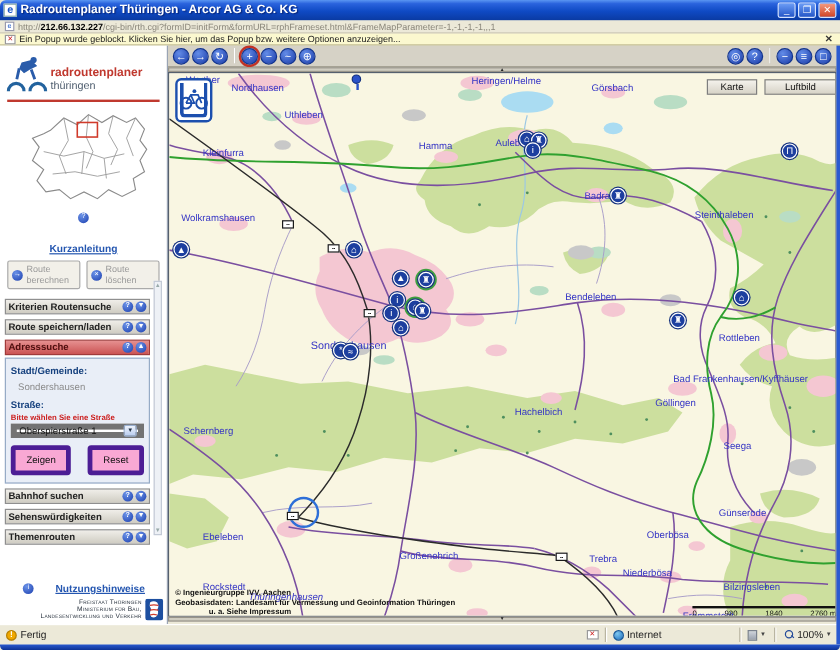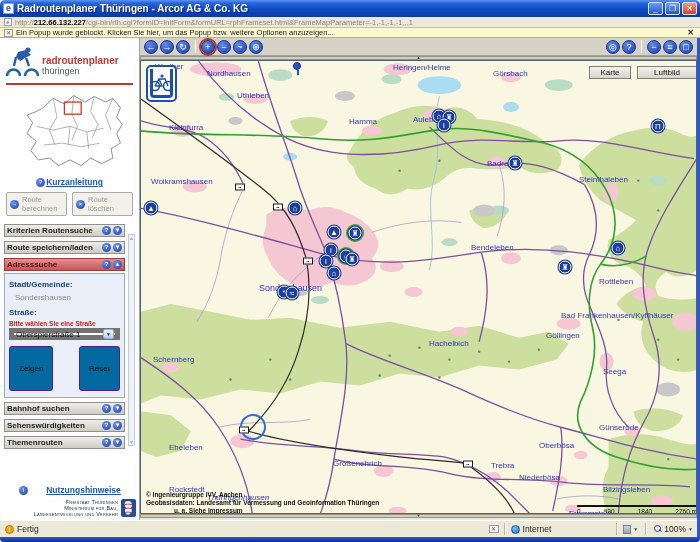--- a/index.html
+++ b/index.html
@@ -37,21 +37,21 @@
   .pop-close { margin-left:auto; font-size:8px; font-weight:bold; color:#333; padding-right:2px; }
 
   
   .sidebar { position:absolute; left:0; top:38px; width:140px; height:482px; background:#fff;
     border-right:1px solid #9aa4b4; }
   .logo-row { display:flex; align-items:center; height:42px; padding:12px 2px 0 4px; }
   .logo-text .l1 { color:#c0392f; font-weight:bold; font-size:10px; }
   .logo-text .l2 { color:#4e5d6e; font-size:9px; }
   .red-rule { border-top:2px solid #c0392f; margin:3px 6px 2px 6px; }
   .minimap { display:block; margin:2px auto 0 auto; }
-  .quick-link { display:flex; justify-content:center; align-items:center; gap:1px; margin-top:2px; }
+  .quick-link { display:flex; justify-content:center; align-items:center; gap:16px; margin-top:2px;flex-direction:column; }
   .blue-dot { width:9px; height:9px; border-radius:50%; background:radial-gradient(circle at 35% 30%, #6a92e8, #1c3fae);
     color:#fff; font-size:6px; line-height:9px; text-align:center; flex:0 0 auto; }
   .link { color:#2456b0; font-size:8.5px; font-weight:bold; text-decoration:underline; }
   .route-btns { display:flex; gap:5px; padding:5px 6px 0 6px; }
   .route-btn { flex:1; border:1px solid #aaa; background:#f2f0e9; border-radius:2px;
     display:flex; align-items:center; gap:3px; padding:2px 3px; color:#9a9a9a; font-size:7.5px; text-align:left; }
 
   .accordion { margin:8px 3px 0 4px; width:121px; }
   .acc-h { height:13px; display:flex; align-items:center; padding:0 2px; margin-bottom:4px;
     background:linear-gradient(#f0eee9,#cfccc2); border:1px solid #8f8f8f;
@@ -63,21 +63,21 @@
 
   .form-panel { border:1px solid #96abc6; background:#e9eef7; padding:4px 4px 6px 4px; margin:-2px 0 4px 0; }
   .f-label { color:#16417e; font-weight:bold; font-size:8px; margin-top:2px; }
   .f-value { color:#8c8c8c; font-size:8px; margin:4px 0 6px 6px; }
   .f-hint { color:#cc2020; font-size:6.5px; font-weight:bold; margin:3px 0 1px 0; }
   .f-select { display:flex; align-items:center; border:5px solid #737373; background:#fff; height:12px; }
   .f-select .txt { flex:1; font-size:8px; color:#111; padding:0 2px; white-space:nowrap; overflow:hidden; }
   .f-select .dd { width:11px; height:10px; margin-right:1px; border:1px solid #9ab0d0; border-radius:2px;
     background:linear-gradient(#eef3fc,#b9cdf0); font-size:5px; line-height:9px; text-align:center; color:#234; }
   .f-btns { display:flex; justify-content:space-between; margin-top:6px; }
-  .f-btn { border:1px solid #4c1d95; background:#0369a1; border-radius:3px; font-size:8px; padding:17px 9px; color:#111; }
+  .f-btn { border:4px solid #4c1d95; background:#f9a8d4; border-radius:3px; font-size:8px; padding:4px 9px; color:#111; }
 
   .side-scroll { position:absolute; left:128px; top:196px; width:7px; height:212px;
     background:#eef1f6; border:1px solid #c3cad6; font-size:5px; color:#9aa;
     display:flex; flex-direction:column; justify-content:space-between; align-items:center; }
 
   .usage { position:absolute; left:0; top:447px; width:140px; display:flex; justify-content:center; align-items:center; gap:18px; }
   .ministry { position:absolute; left:2px; top:461px; width:134px; display:flex; align-items:center; justify-content:flex-end; gap:3px; }
   .ministry-text { text-align:right; font-size:5.5px; line-height:6px; color:#26303c; font-variant:small-caps; letter-spacing:.2px; }
 
   
@@ -443,21 +443,21 @@
         <circle cx="130" cy="300" r="1.2"></circle>
           <circle cx="90" cy="320" r="1.2"></circle>
           <circle cx="500" cy="430" r="1.2"></circle>
         <circle cx="530" cy="400" r="1.2"></circle>
           <circle cx="150" cy="320" r="1.2"></circle>
       </g>
     </svg>
 
     <div id="labels">
         <div class="mlabel" style="left: 14px; top: 1px;">Werther</div>
-        <div class="mlabel" style="left: 66px; top: 8px;">Nordhausen</div>
+        <div class="mlabel" style="left: 52px; top: 8px;">Nordhausen</div>
         <div class="mlabel" style="left: 96px; top: 30px;">Uthleben</div>
         <div class="mlabel" style="left: 252px; top: 2px;">Heringen/Helme</div>
         <div class="mlabel" style="left: 352px; top: 8px;">Görsbach</div>
         <div class="mlabel" style="left: 208px; top: 56px;">Hamma</div>
         <div class="mlabel" style="left: 28px; top: 62px;">Kleinfurra</div>
         <div class="mlabel" style="left: 272px; top: 54px;">Auleben</div>
         <div class="mlabel" style="left: 346px; top: 98px;">Badra</div>
         <div class="mlabel" style="left: 438px; top: 114px;">Steinthaleben</div>
         <div class="mlabel" style="left: 10px; top: 116px;">Wolkramshausen</div>
         <div class="mlabel" style="left: 330px; top: 182px;">Bendeleben</div>

